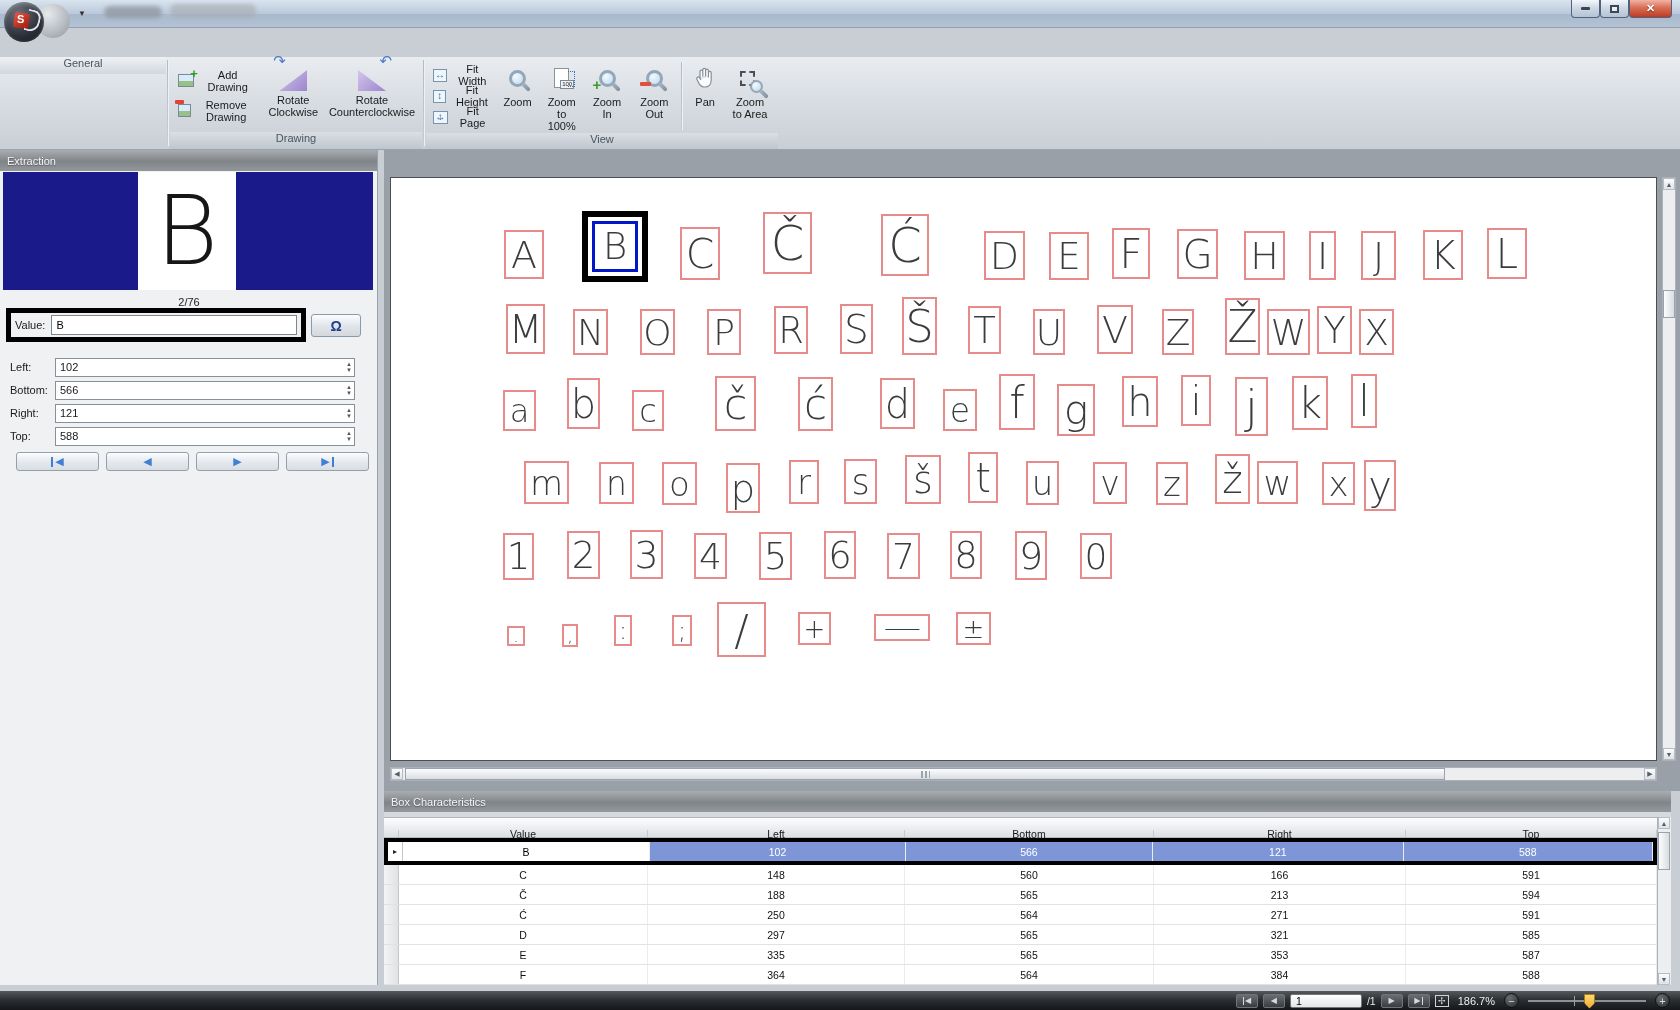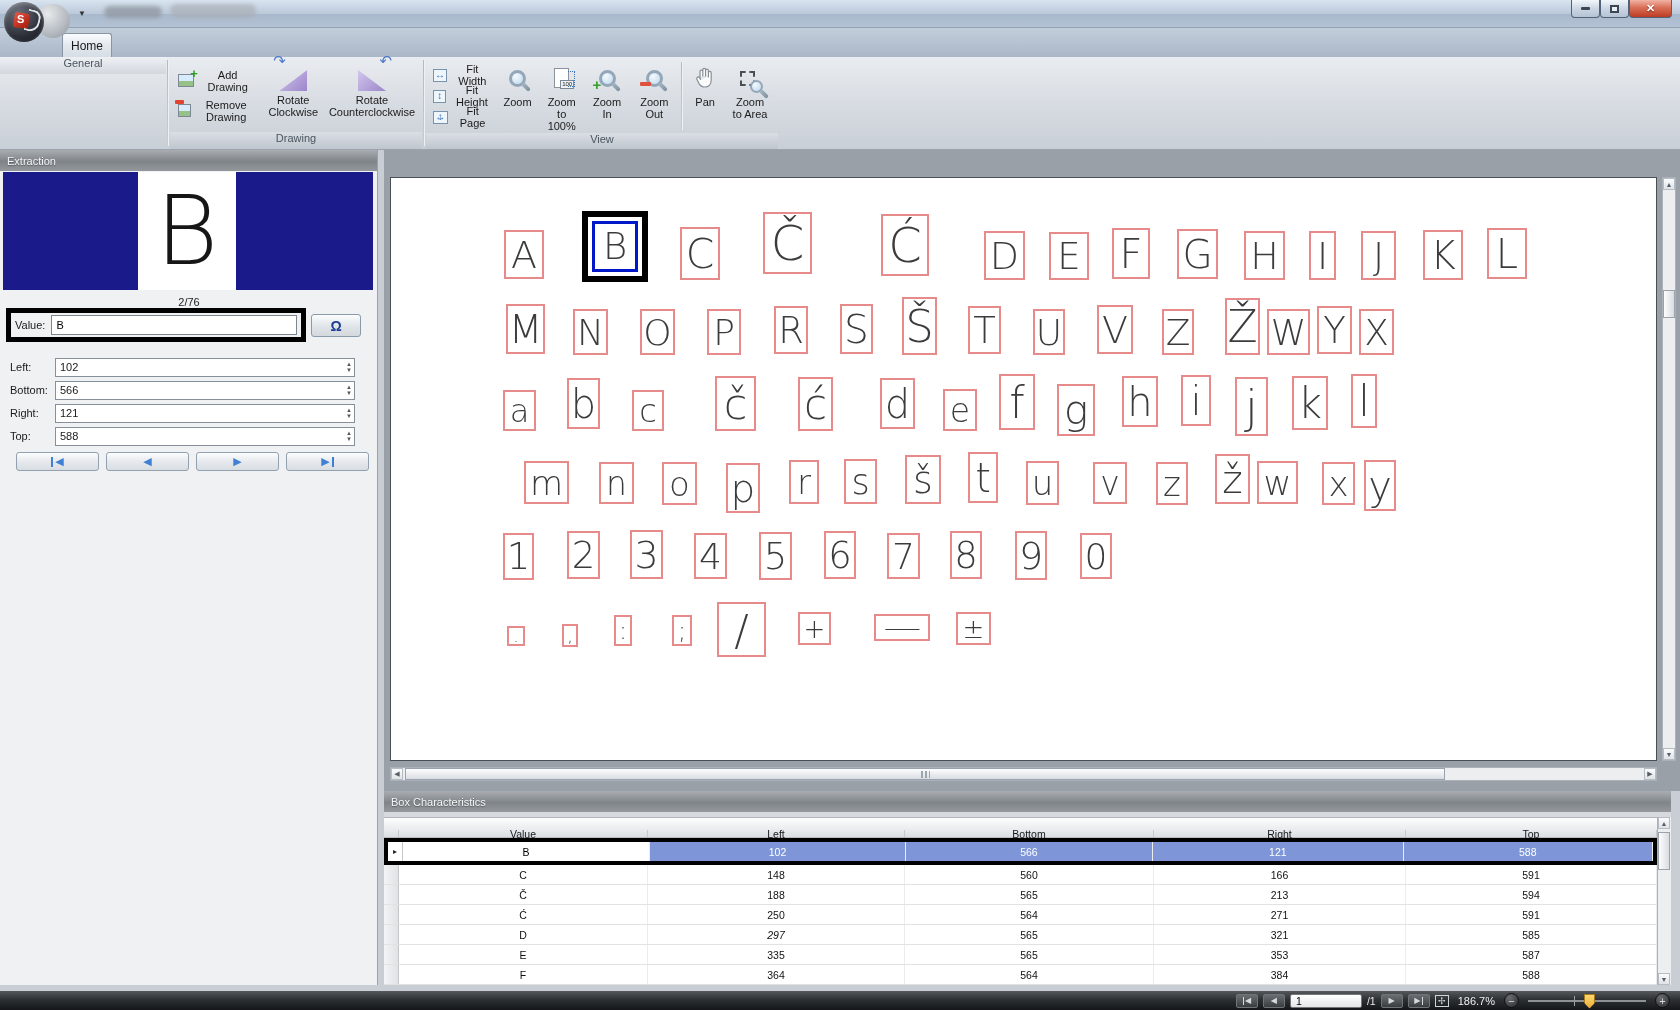--- a/index.html
+++ b/index.html
@@ -204,23 +204,20 @@
         </div>
       <div class="wbtn restore">
           <div class="glyph-restore"></div>
         </div>
       <div class="wbtn close">
           <span class="glyph-close">✕</span>
         </div>
     </div>
   </div>
 
-  <div class="ribbon-tabs">
-    <div class="tab-home">Home</div>
-  </div>
 
   <div class="ribbon-body">
 
     <div class="rgroup" style="width:166px;">
       <div class="rgroup-label">General</div>
     </div>
 
     <div class="vsep"></div>
 
     <div class="rgroup" style="width:252px;">
@@ -694,21 +691,21 @@
           <div class="bc-stub" style="width: 15px;"></div>
           <div class="bc-cell c-value" style="width: 249px;">Ć</div>
           <div class="bc-cell c-left" style="width: 257px;">250</div>
           <div class="bc-cell c-bottom" style="width: 249px;">564</div>
           <div class="bc-cell c-right" style="width: 252px;">271</div>
           <div class="bc-cell c-top" style="width: 251px;">591</div>
         </div>
         <div class="bc-row">
           <div class="bc-stub" style="width: 15px;"></div>
           <div class="bc-cell c-value" style="width: 249px;">D</div>
-          <div class="bc-cell c-left" style="width: 257px; font-style: italic;">297</div>
+          <div class="bc-cell c-left" style="width: 257px;">297</div>
           <div class="bc-cell c-bottom" style="width: 249px;">565</div>
           <div class="bc-cell c-right" style="width: 252px;">321</div>
           <div class="bc-cell c-top" style="width: 251px;">585</div>
         </div>
         <div class="bc-row">
           <div class="bc-stub" style="width: 15px;"></div>
           <div class="bc-cell c-value" style="width: 249px;">E</div>
           <div class="bc-cell c-left" style="width: 257px;">335</div>
           <div class="bc-cell c-bottom" style="width: 249px;">565</div>
           <div class="bc-cell c-right" style="width: 252px;">353</div>

